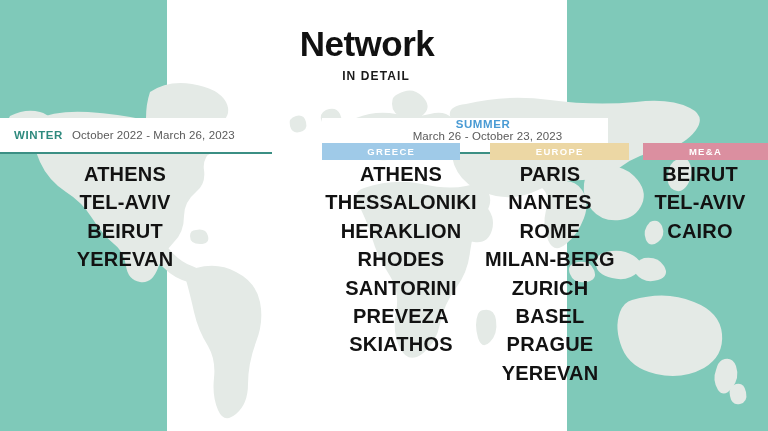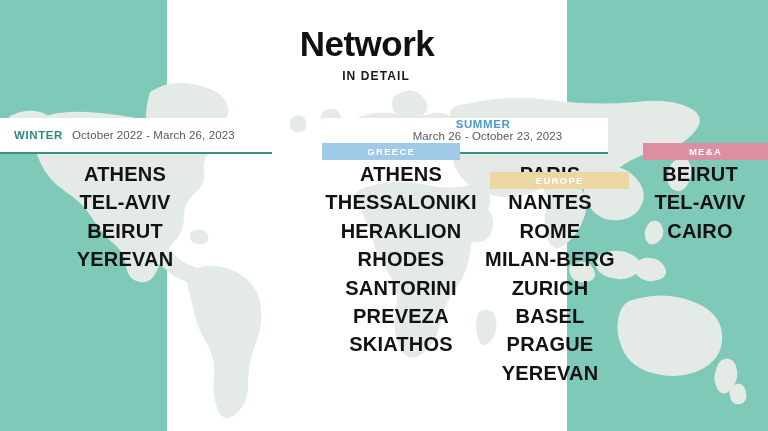--- a/index.html
+++ b/index.html
@@ -52,21 +52,21 @@
   .season-name.summer-name { color:#4a9bd4; }
   .season-dates { font-size:11.5px; color:#5a5a5a; margin-left:9px; letter-spacing:0.1px; }
 
   
   .cat-bars { position:absolute; top:143px; left:322px; width:446px; height:17px; z-index:6; display:flex; }
   .cat-bar {
     height:17px; display:flex; align-items:center; justify-content:center;
     font-size:9.5px; font-weight:bold; letter-spacing:1.3px; color:#ffffff;
   }
   .cat-bar.greece { width:144px; background:#9fcae8; margin-right:30px; }
-  .cat-bar.europe { width:144px; background:#ecd7a4; margin-right:14px;margin-top:29px; }
+  .cat-bar.europe { width:144px; background:#ecd7a4; margin-right:14px; }
   .cat-bar.mea    { width:130px; background:#db8fa0; }
 
   
   .col {
     position:absolute; z-index:5; text-align:center;
     font-size:20px; font-weight:bold; color:#121212;
     line-height:1.42; letter-spacing:0.2px;
   }
   .col-winter { top:160px; left:0;     width:250px; }
   .col-greece { top:160px; left:316px; width:170px; }

